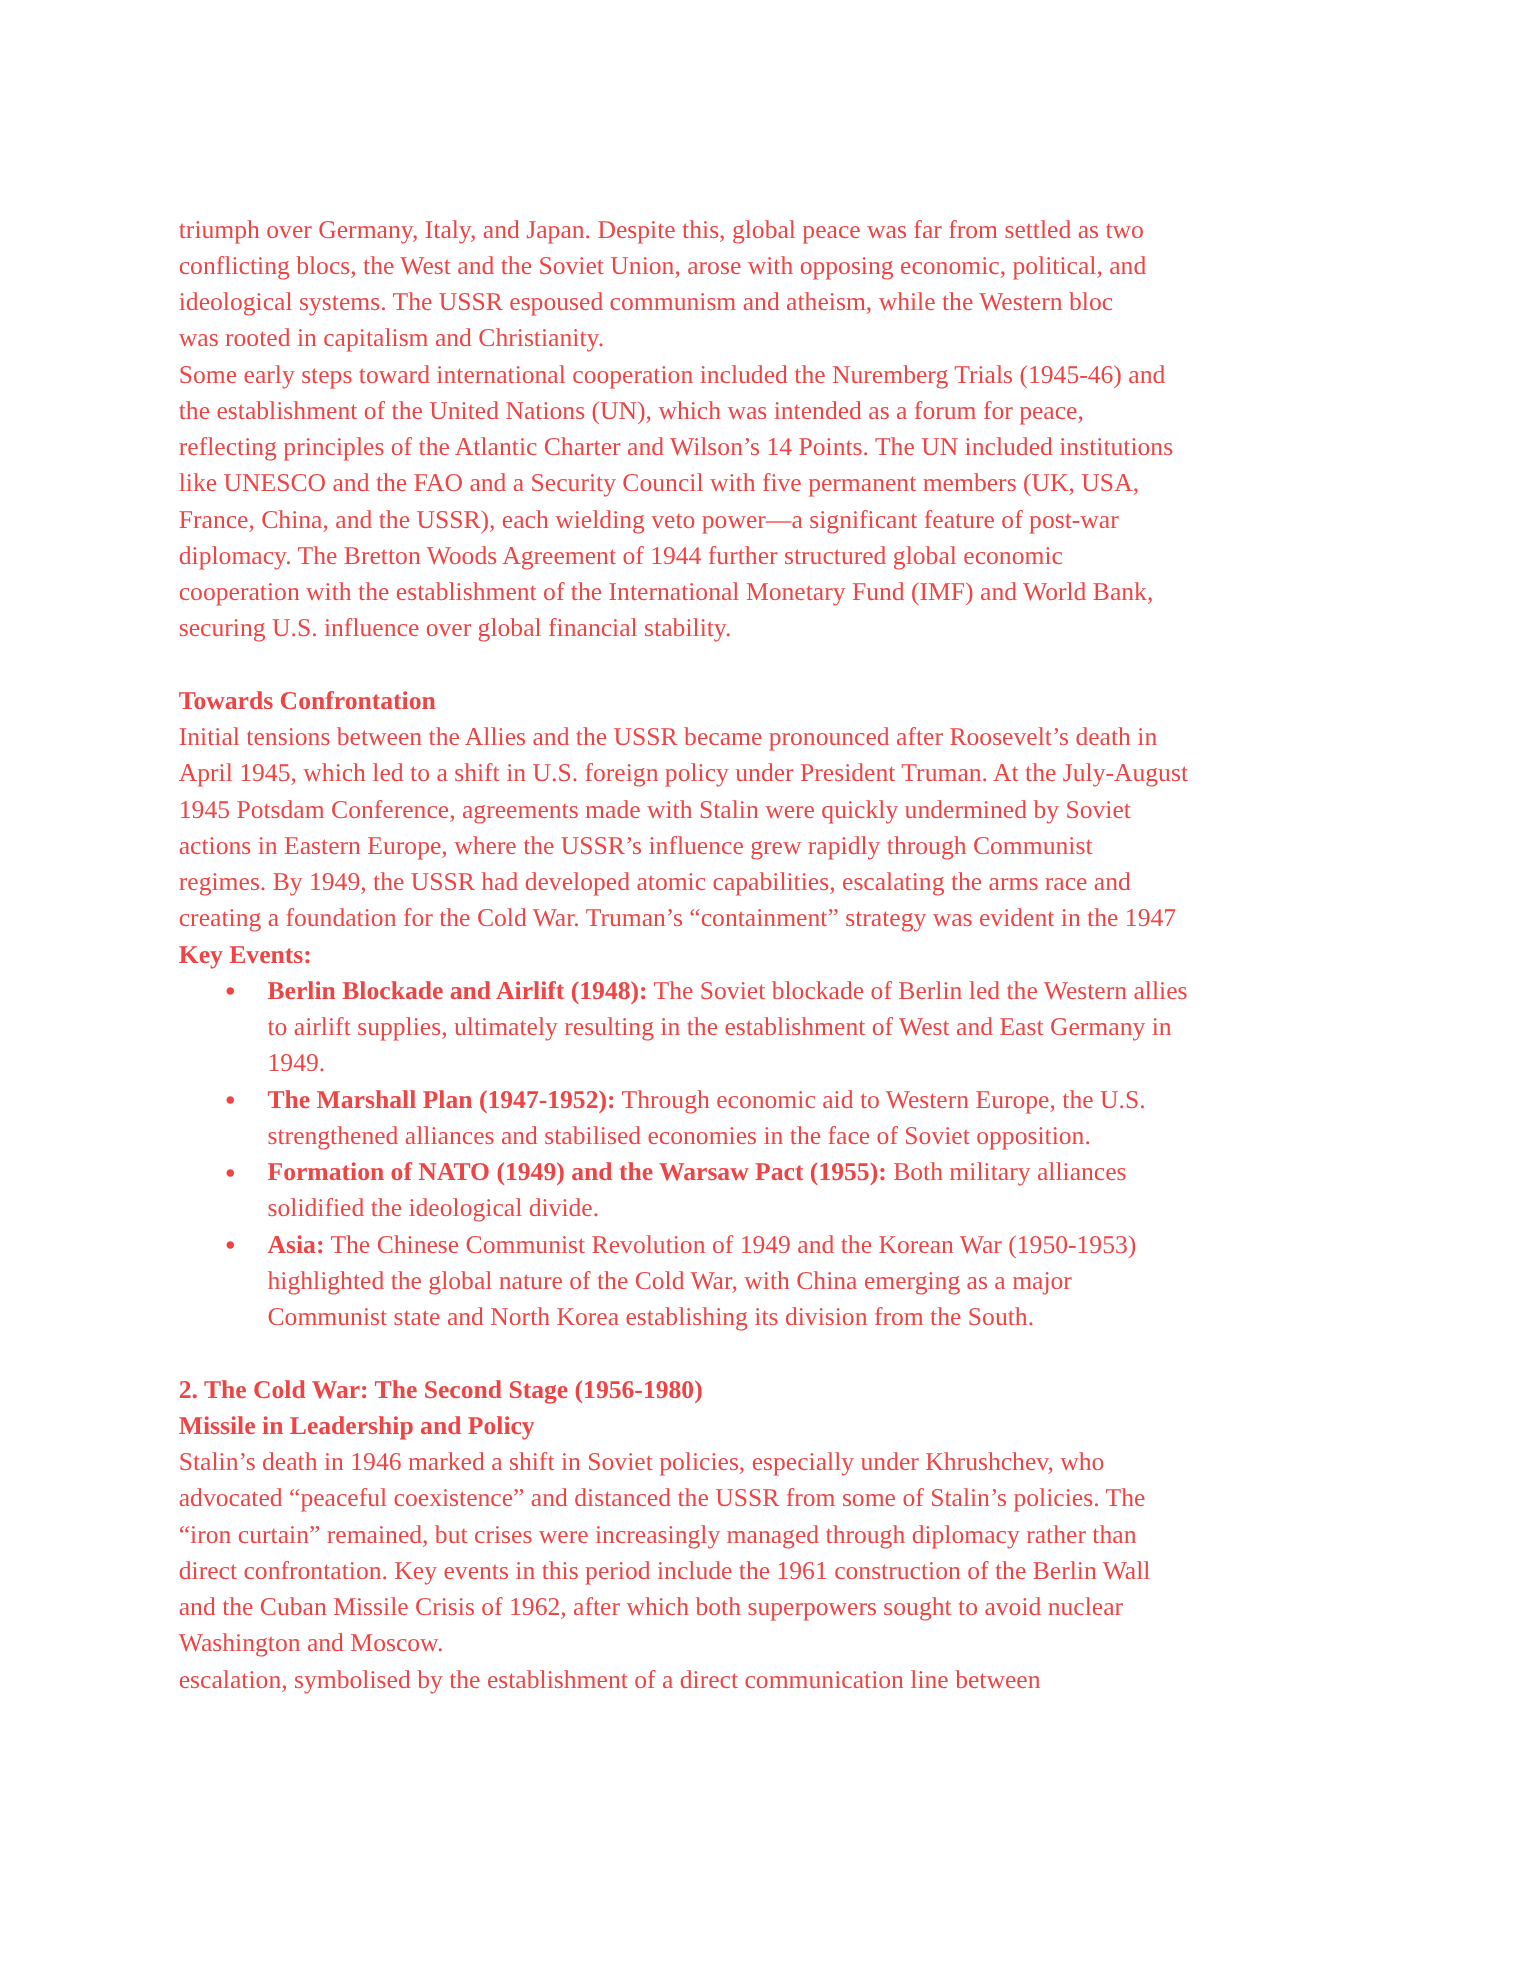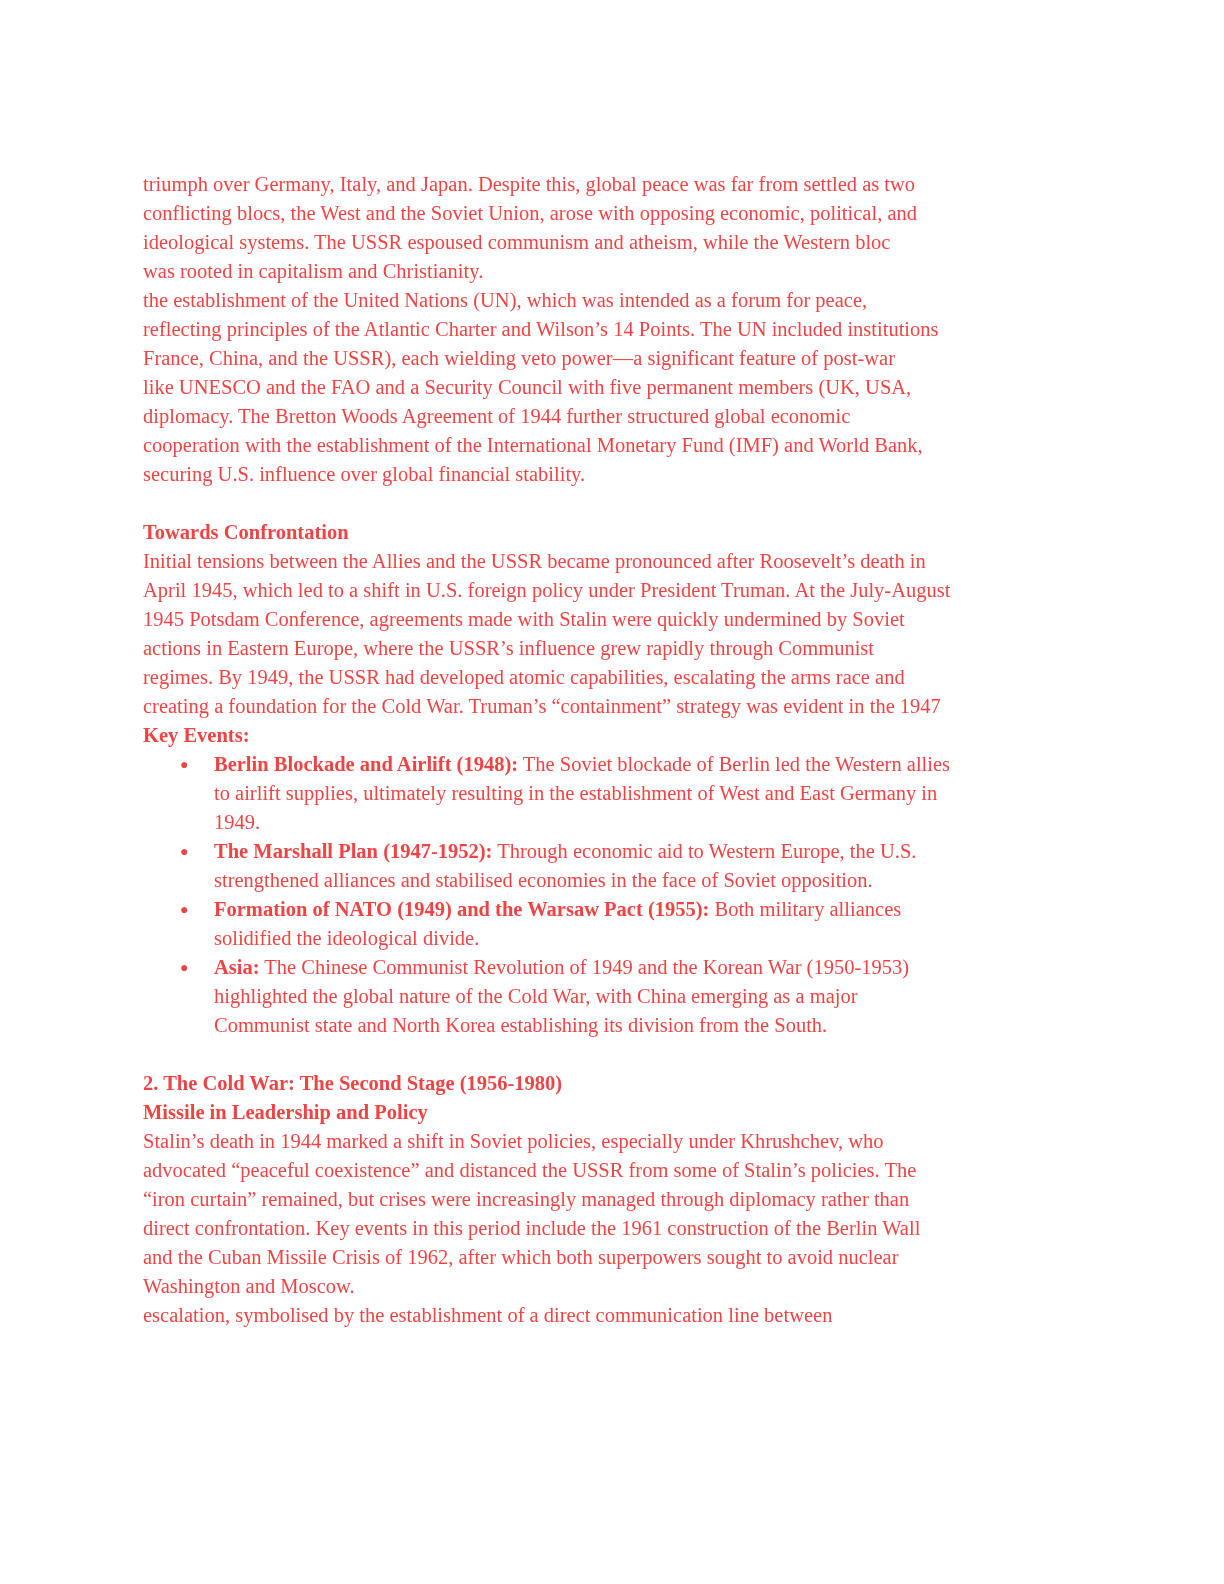--- a/index.html
+++ b/index.html
@@ -16,24 +16,25 @@
 <body>
 
 <div class="page">
   <div>
     <div class="line">triumph over Germany, Italy, and Japan. Despite this, global peace was far from settled as two</div>
     <div class="line">conflicting blocs, the West and the Soviet Union, arose with opposing economic, political, and</div>
     <div class="line">ideological systems. The USSR espoused communism and atheism, while the Western bloc</div>
     <div class="line">was rooted in capitalism and Christianity.</div>
   </div>
   <div>
+    <div class="line">Some early steps toward international cooperation included the Nuremberg Trials (1945-46) and</div>
     <div class="line">the establishment of the United Nations (UN), which was intended as a forum for peace,</div>
     <div class="line">reflecting principles of the Atlantic Charter and Wilson’s 14 Points. The UN included institutions</div>
+    <div class="line">like UNESCO and the FAO and a Security Council with five permanent members (UK, USA,</div>
     <div class="line">France, China, and the USSR), each wielding veto power—a significant feature of post-war</div>
-    <div class="line">like UNESCO and the FAO and a Security Council with five permanent members (UK, USA,</div>
     <div class="line">diplomacy. The Bretton Woods Agreement of 1944 further structured global economic</div>
     <div class="line">cooperation with the establishment of the International Monetary Fund (IMF) and World Bank,</div>
     <div class="line">securing U.S. influence over global financial stability.</div>
   </div>
   <div class="gap"></div>
 
   <div class="line b">Towards Confrontation</div>
   <div>
     <div class="line">Initial tensions between the Allies and the USSR became pronounced after Roosevelt’s death in</div>
     <div class="line">April 1945, which led to a shift in U.S. foreign policy under President Truman. At the July-August</div>
@@ -74,21 +75,21 @@
       </div>
       <div class="line bullet-line">highlighted the global nature of the Cold War, with China emerging as a major</div>
       <div class="line bullet-line">Communist state and North Korea establishing its division from the South.</div>
     </div>
   </div>
   <div class="gap"></div>
 
   <div class="line b">2. The Cold War: The Second Stage (1956-1980)</div>
   <div class="line b">Missile in Leadership and Policy</div>
   <div>
-    <div class="line">Stalin’s death in 1944 marked a shift in Soviet policies, especially under Khrushchev, who</div>
+    <div class="line">Stalin’s death in 1946 marked a shift in Soviet policies, especially under Khrushchev, who</div>
     <div class="line">advocated “peaceful coexistence” and distanced the USSR from some of Stalin’s policies. The</div>
     <div class="line">“iron curtain” remained, but crises were increasingly managed through diplomacy rather than</div>
     <div class="line">direct confrontation. Key events in this period include the 1961 construction of the Berlin Wall</div>
     <div class="line">and the Cuban Missile Crisis of 1962, after which both superpowers sought to avoid nuclear</div>
     <div class="line">Washington and Moscow.</div>
     <div class="line">escalation, symbolised by the establishment of a direct communication line between</div>
   </div>
 </div>
 
 </body></html>

